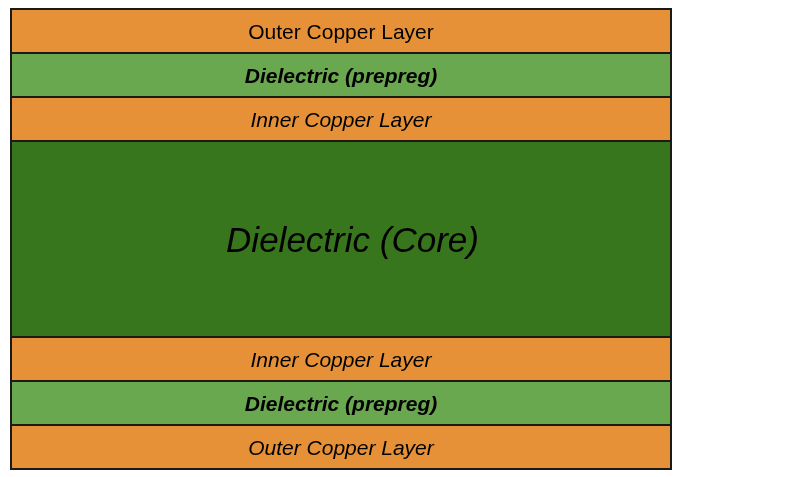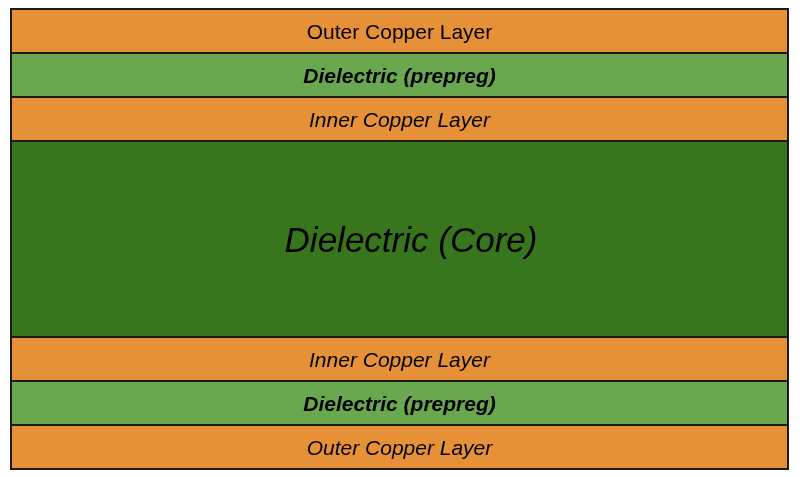--- a/index.html
+++ b/index.html
@@ -8,21 +8,21 @@
     background: #FFFFFF;
     width: 800px;
     height: 477px;
     overflow: hidden;
     font-family: "Liberation Sans", sans-serif;
   }
   .stackup {
     position: absolute;
     left: 10px;
     top: 8px;
-    width: 779px;
+    width: 662px;
     height: 462px;
     display: flex;
     flex-direction: column;
   }
   .layer {
     box-sizing: border-box;
     border: 2px solid #1c1a16;
     flex: 0 0 46px;
     display: flex;
     align-items: center;

